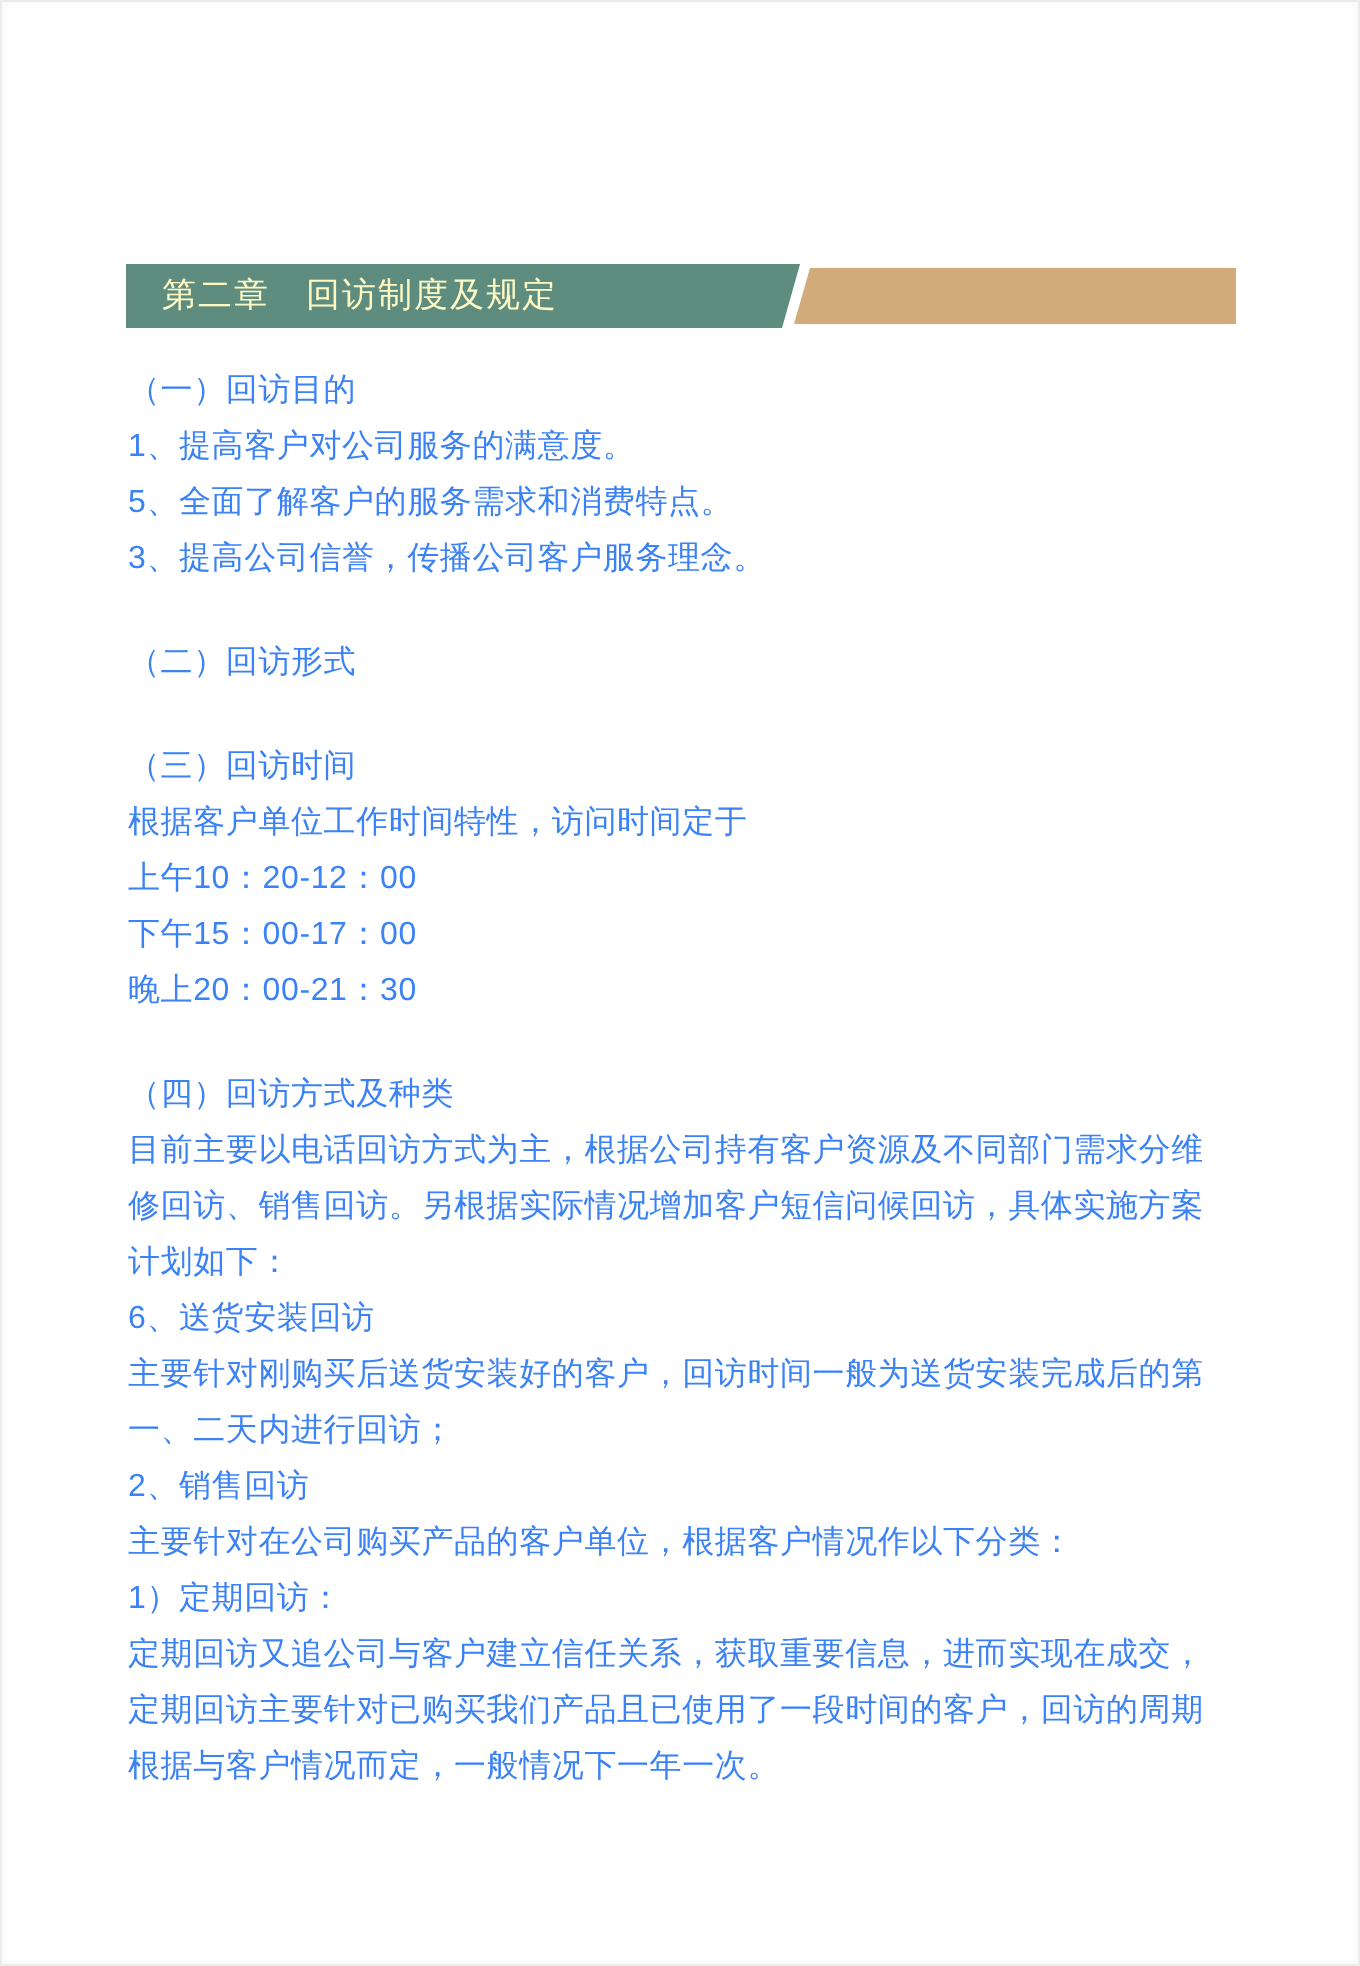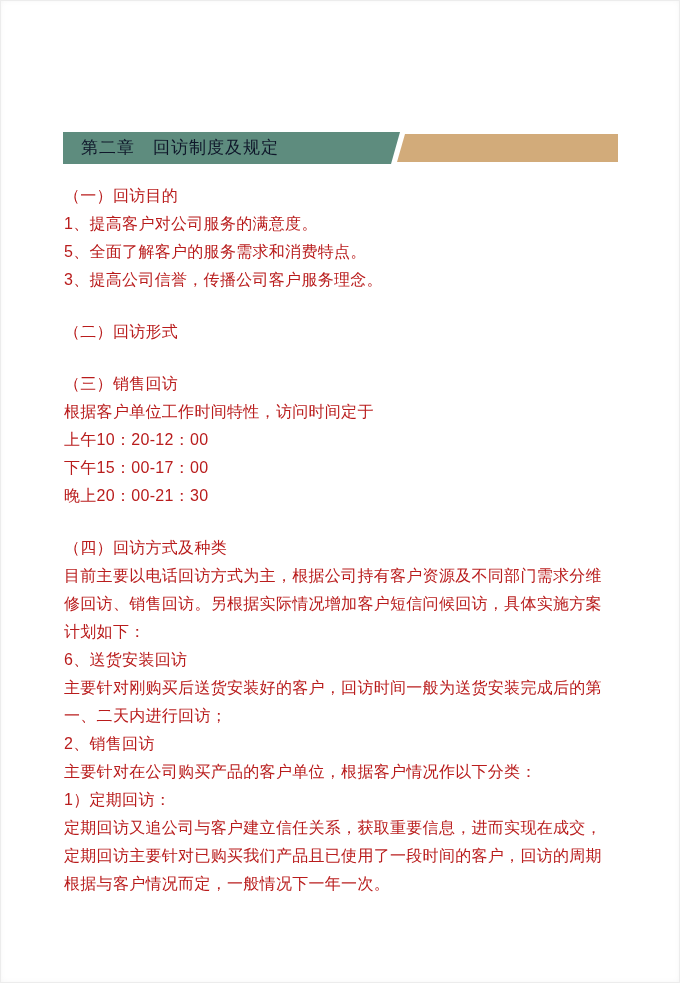--- a/index.html
+++ b/index.html
@@ -24,39 +24,39 @@
     height: 32px;
     background: var(--teal, #5e8c7e);
     clip-path: polygon(0 0, 100% 0, calc(100% - 9px) 100%, 0 100%);
     display: flex;
     align-items: center;
   }
   .chapter-title {
     padding-left: 18px;
     font-size: 17px;
     line-height: 32px;
-    color: #0f172a;
+    color: #fef9c3;
     letter-spacing: 1px;
     white-space: pre;
   }
   .chapter-bar-tan {
     position: absolute;
     left: 397px;
     top: 134px;
     width: 221px;
     height: 28px;
     background: var(--tan, #d2ab7a);
     clip-path: polygon(8px 0, 100% 0, 100% 100%, 0 100%);
   }
   .doc-body {
     position: absolute;
     left: 64px;
     top: 182px;
     width: 556px;
-    color: #b91c1c;
+    color: #3b82f6;
     font-size: 16px;
     line-height: 28px;
     letter-spacing: 0.3px;
   }
   .doc-section { margin: 0 0 24px 0; }
   .doc-section.gap-lg { }
   .doc-section:last-child { margin-bottom: 0; }
   .doc-line, .doc-heading {
     margin: 0;
     padding: 0;
@@ -78,21 +78,21 @@
       <section class="doc-section">
         <p class="doc-heading">（一）回访目的</p>
         <p class="doc-line">1、提高客户对公司服务的满意度。</p>
         <p class="doc-line">5、全面了解客户的服务需求和消费特点。</p>
         <p class="doc-line">3、提高公司信誉，传播公司客户服务理念。</p>
       </section>
       <section class="doc-section gap-lg">
         <p class="doc-heading">（二）回访形式</p>
       </section>
       <section class="doc-section">
-        <p class="doc-heading">（三）销售回访</p>
+        <p class="doc-heading">（三）回访时间</p>
         <p class="doc-line">根据客户单位工作时间特性，访问时间定于</p>
         <p class="doc-line">上午10：20-12：00</p>
         <p class="doc-line">下午15：00-17：00</p>
         <p class="doc-line">晚上20：00-21：30</p>
       </section>
       <section class="doc-section">
         <p class="doc-heading">（四）回访方式及种类</p>
         <p class="doc-line">目前主要以电话回访方式为主，根据公司持有客户资源及不同部门需求分维</p>
         <p class="doc-line">修回访、销售回访。另根据实际情况增加客户短信问候回访，具体实施方案</p>
         <p class="doc-line">计划如下：</p>

